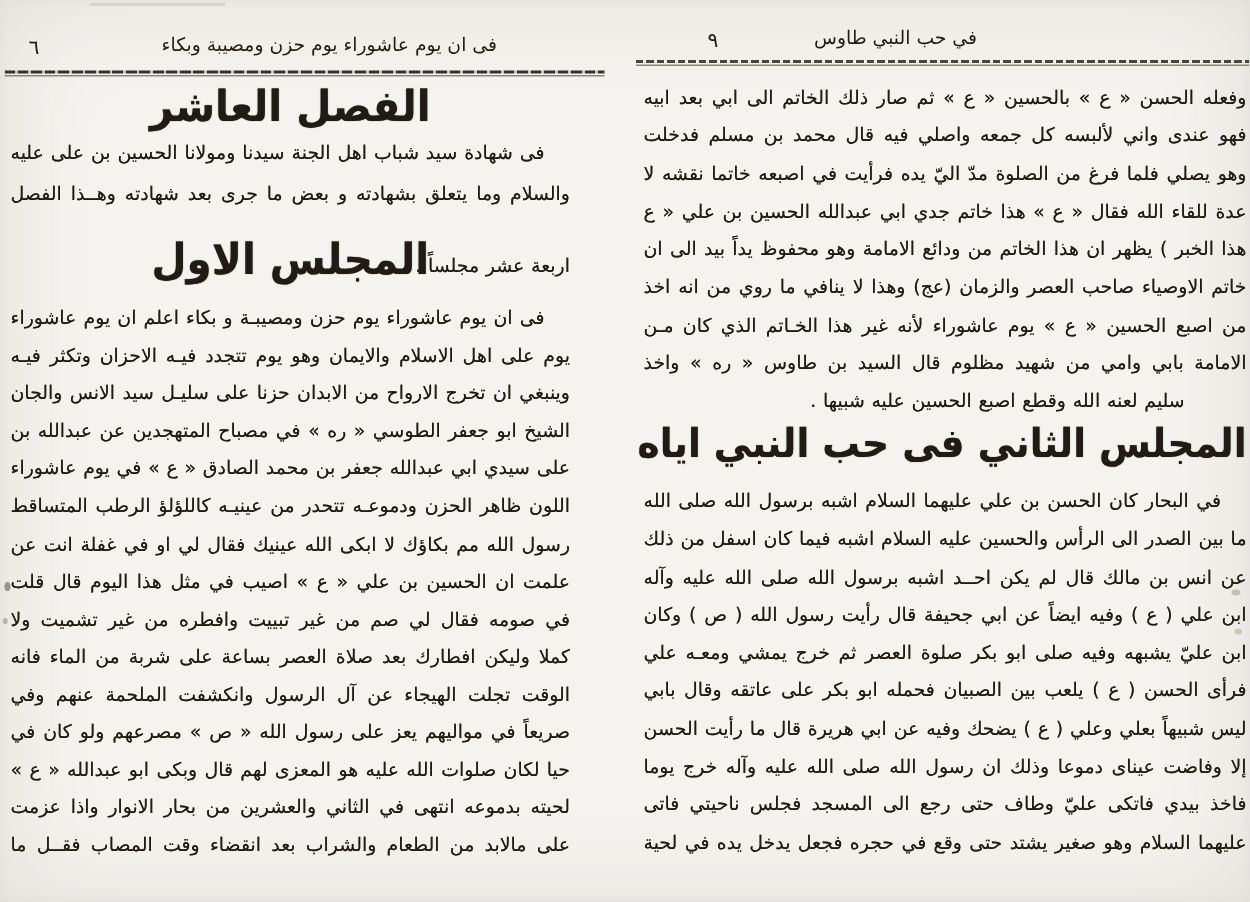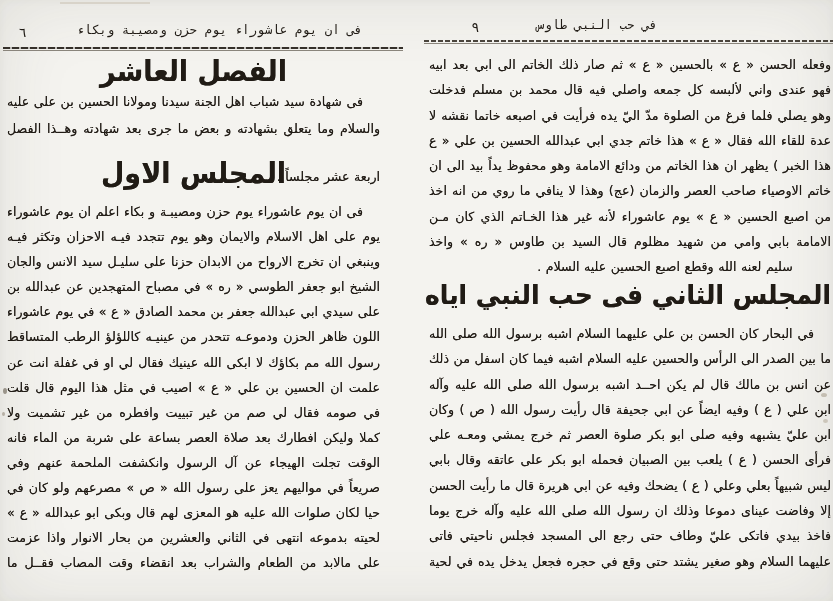--- a/index.html
+++ b/index.html
@@ -11,21 +11,21 @@
     color:#201b15;
     direction:rtl;
   }
   .page{position:absolute;top:0;height:601px;}
   .page-left{left:7px;width:373px;}
   .page-right{left:429px;width:402px;}
 
   .running-head{position:absolute;left:0;right:0;text-align:center;font-size:12.5px;line-height:24px;height:24px;white-space:nowrap;}
   .page-left  .running-head{top:18px;}
   .page-right .running-head{top:13px;}
-  .rt{position:relative;display:inline-block;letter-spacing:.3px;font-family:Liberation Mono, monospace;}
+  .rt{position:relative;display:inline-block;letter-spacing:.3px;}
   .page-left  .rt{left:26px;}
   .page-right .rt{left:-33px;}
   .pn{position:absolute;top:2px;font-size:13.5px;}
   .pn-left{left:12px;}   
   .pn-right{right:352px;} 
 
   .head-rule{position:absolute;height:4px;}
   .head-rule .dots{height:2px;background:repeating-linear-gradient(90deg,#4a443c 0 5px,rgba(74,68,60,0) 5px 7px);}
   .head-rule .solid{height:1px;background:#8a857c;margin-top:1px;}
   .rule-left{top:47px;left:3px;width:400px;}
@@ -123,21 +123,21 @@
 
     <div class="block blk-top-right">
       <div class="tl">وفعله الحسن « ع » بالحسين « ع » ثم صار ذلك الخاتم الى ابي بعد ابيه ومنه صار اليّ</div>
       <div class="tl">فهو عندى واني لألبسه كل جمعه واصلي فيه قال محمد بن مسلم فدخلت عليه يوم الجمعة</div>
       <div class="tl">وهو يصلي فلما فرغ من الصلوة مدّ اليّ يده فرأيت في اصبعه خاتما نقشه لا اله إلا الله</div>
       <div class="tl">عدة للقاء الله فقال « ع » هذا خاتم جدي ابي عبدالله الحسين بن علي « ع » ( ومن</div>
       <div class="tl">هذا الخبر ) يظهر ان هذا الخاتم من ودائع الامامة وهو محفوظ يداً بيد الى ان يتختم به</div>
       <div class="tl">خاتم الاوصياء صاحب العصر والزمان (عج) وهذا لا ينافي ما روي من انه اخذ خاتم</div>
       <div class="tl">من اصبع الحسين « ع » يوم عاشوراء لأنه غير هذا الخـاتم الذي كان مـن ودائع</div>
       <div class="tl">الامامة بابي وامي من شهيد مظلوم قال السيد بن طاوس « ره » واخذ خاتمه بجدل بن</div>
-      <div class="tl end-center">سليم لعنه الله وقطع اصبع الحسين عليه السلام .</div>
+      <div class="tl end-center">سليم لعنه الله وقطع اصبع الحسين عليه شبيها .</div>
     </div>
 
     <div class="big-heading heading-majlis-2">المجلس الثاني فى حب النبي اياه</div>
 
     <div class="block blk-body-right">
       <div class="tl opener">في البحار كان الحسن بن علي عليهما السلام اشبه برسول الله صلى الله عليـه وآله</div>
       <div class="tl">ما بين الصدر الى الرأس والحسين عليه السلام اشبه فيما كان اسفل من ذلك وفيـه</div>
       <div class="tl">عن انس بن مالك قال لم يكن احــد اشبه برسول الله صلى الله عليه وآله من الحسن</div>
       <div class="tl">ابن علي ( ع ) وفيه ايضاً عن ابي جحيفة قال رأيت رسول الله ( ص ) وكان الحسن</div>
       <div class="tl">ابن عليّ يشبهه وفيه صلى ابو بكر صلوة العصر ثم خرج يمشي ومعـه علي عليه السلام</div>

